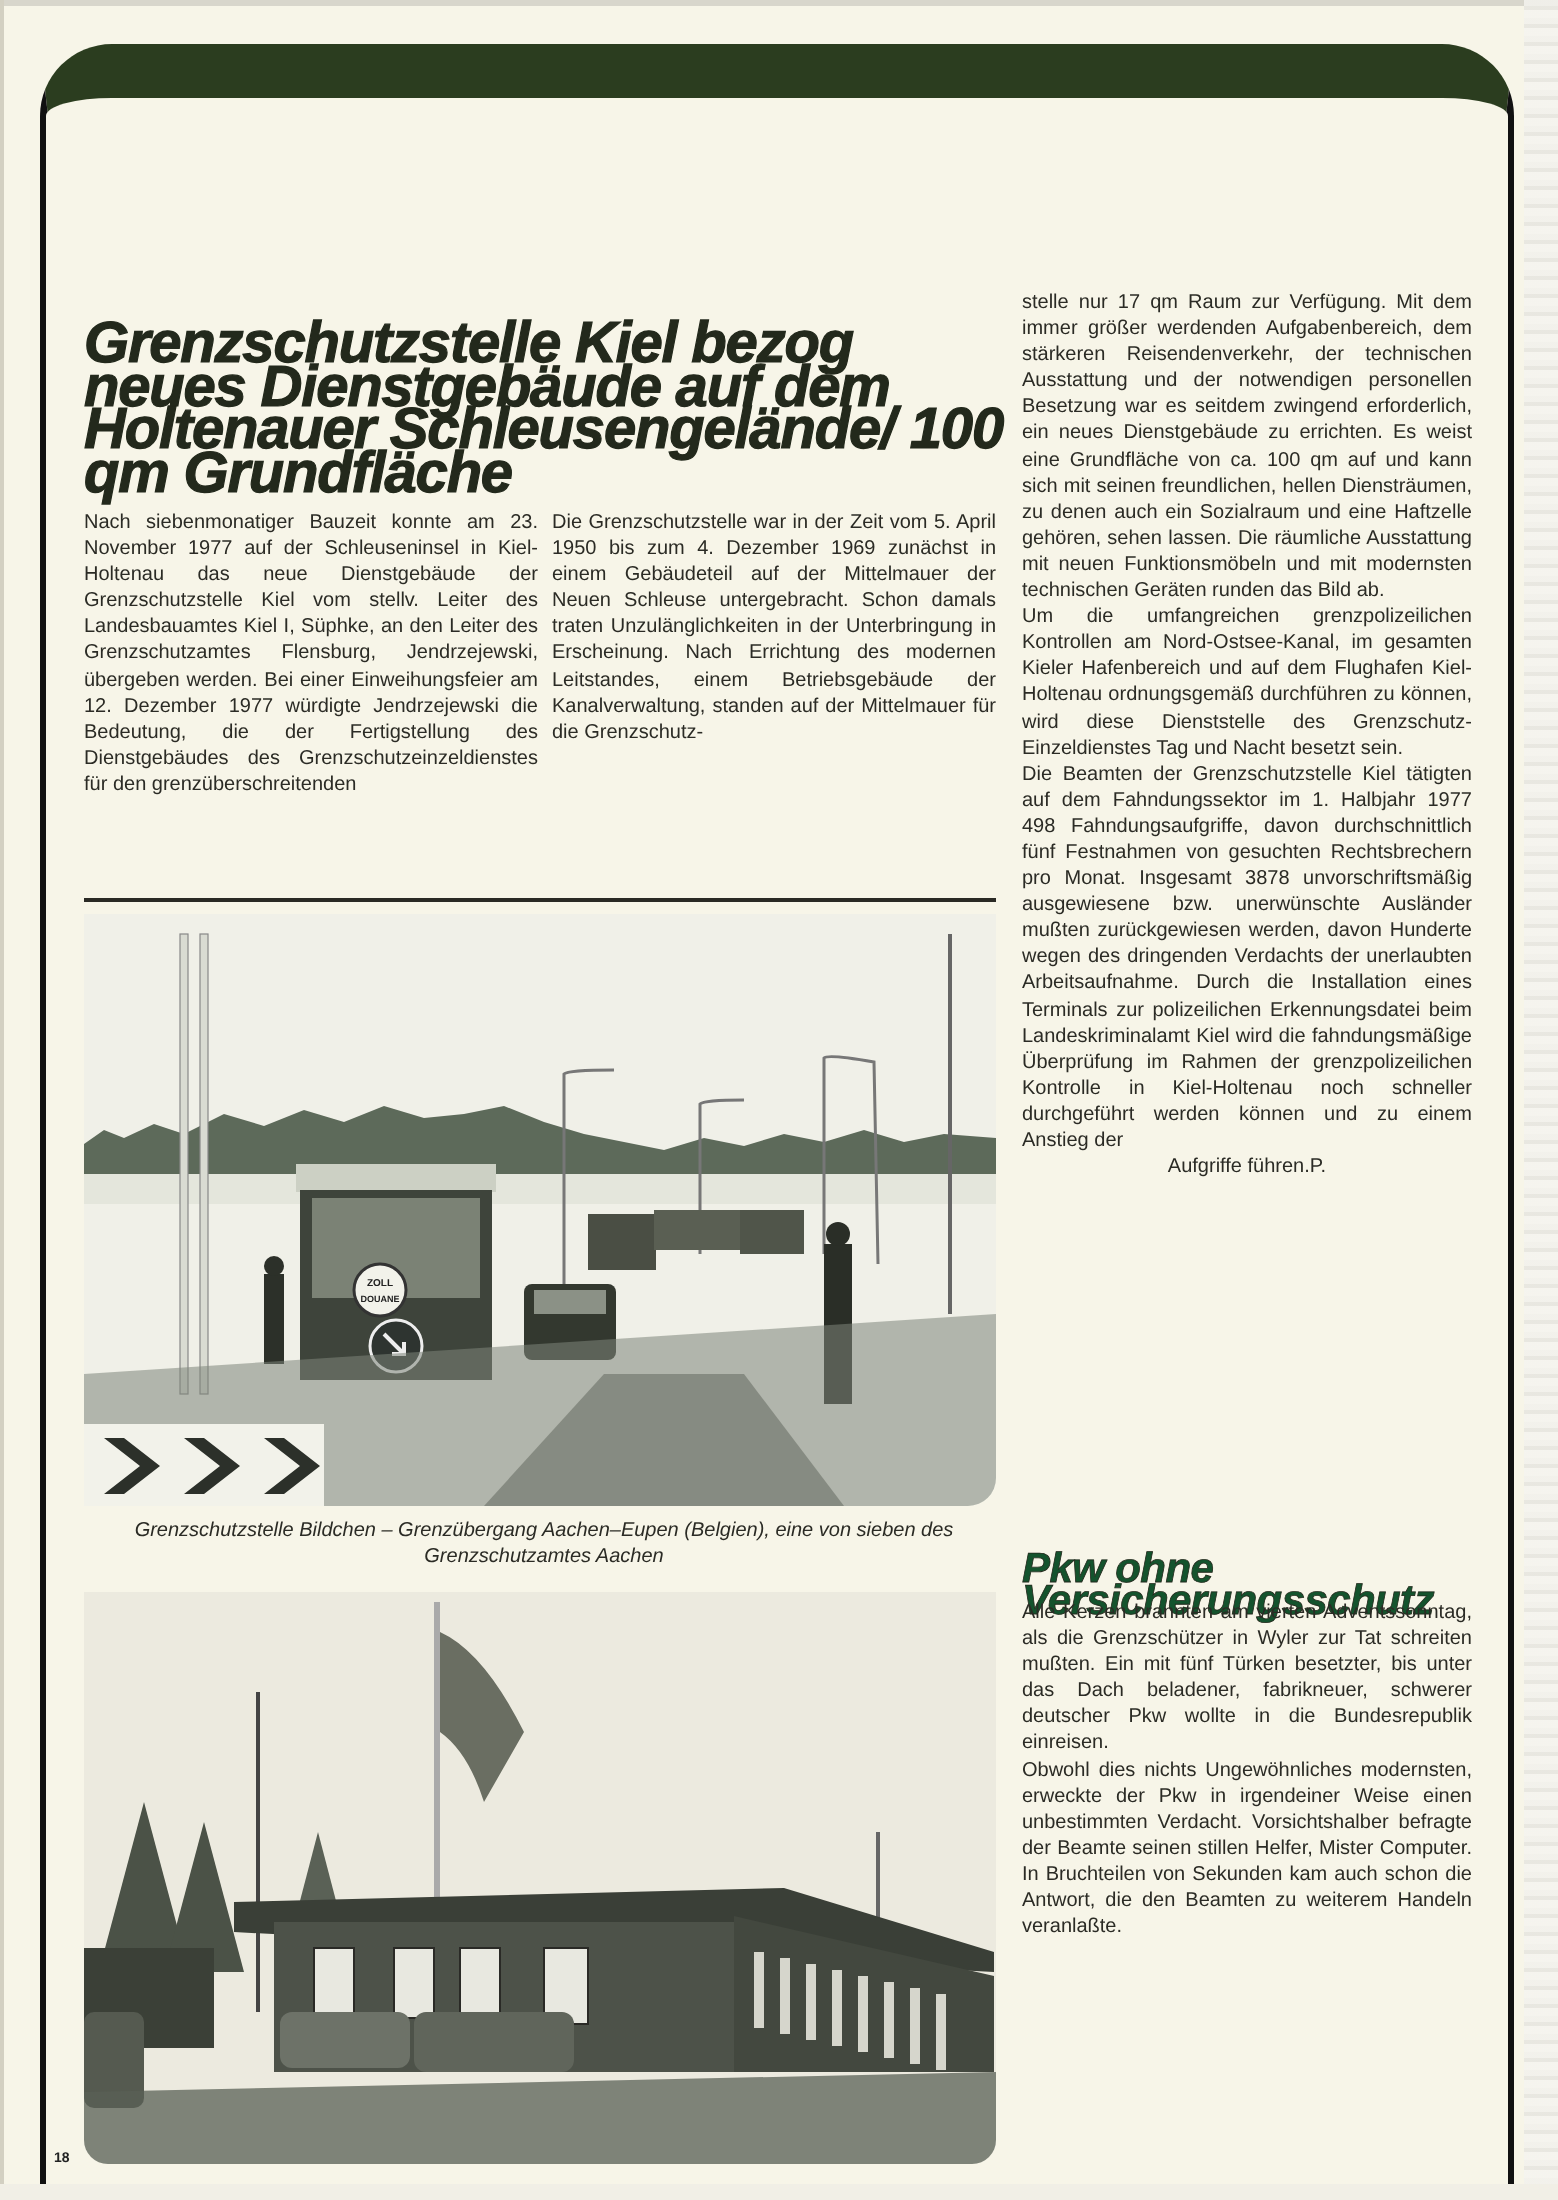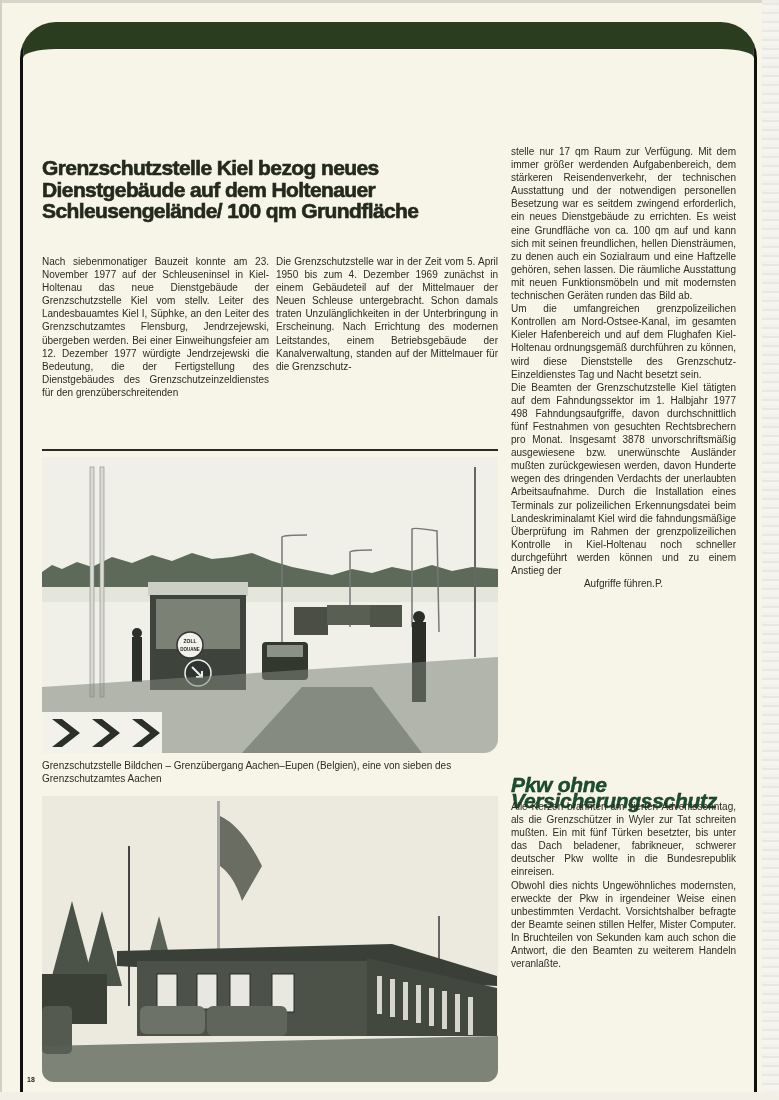--- a/index.html
+++ b/index.html
@@ -24,22 +24,22 @@
     border-top: 27px solid #2b3d1f;
     border-top-left-radius: 36px; border-top-right-radius: 36px;
     box-sizing: border-box;
   }
   .page-number {
     position: absolute; left: 27px; top: 1076px; font-size: 7px; font-weight: bold; color: #222;
   }
 
   .headline {
     position: absolute; left: 42px; top: 143px; width: 470px;
-    font-family: "Liberation Sans", sans-serif; font-weight: bold; 
-    font-size: 21px; line-height: 21.5px; letter-spacing: -0.6px; color: #23291c;
+    font-family: "Liberation Sans", sans-serif; font-weight: bold; font-style: italic;
+    font-size: 29px; line-height: 21.5px; letter-spacing: -0.6px; color: #23291c;
     -webkit-text-stroke: 0.6px #23291c;
   }
   .col {
     position: absolute; font-size: 10px; line-height: 13.1px; text-align: justify;
     color: #2b2b25;
   }
   .col p { margin: 0; text-indent: 0; }
   .col-1 { left: 42px; top: 255px; width: 227px; }
   .col-2 { left: 276px; top: 255px; width: 222px; }
   .col-3 { left: 511px; top: 145px; width: 225px; }
@@ -49,21 +49,21 @@
 
   .photo {
     position: absolute; overflow: hidden; border-radius: 0 0 14px 0;
   }
   .photo-1 { left: 42px; top: 457px; width: 456px; height: 296px; background: #efefe6; }
   .photo-2 { left: 42px; top: 796px; width: 456px; height: 286px; background: #ecebe0; border-radius: 0 0 12px 12px; }
   .photo svg { display: block; }
 
   .caption {
     position: absolute; left: 42px; top: 759px; width: 460px;
-    font-size: 10px; line-height: 13px; color: #2b2b25;
+    font-size: 10px; line-height: 13px; font-style: italic; color: #2b2b25; text-align: center;
   }
   .subhead {
     position: absolute; left: 511px; top: 760px; width: 230px;
     font-weight: bold; font-style: italic; font-size: 21px; line-height: 16px;
     color: #14532d; letter-spacing: -0.3px; -webkit-text-stroke: 0.4px #23291c;
   }
   .col-4 { left: 511px; top: 800px; width: 225px; }
 </style>
 </head>
 <body>

